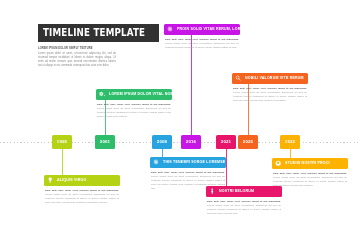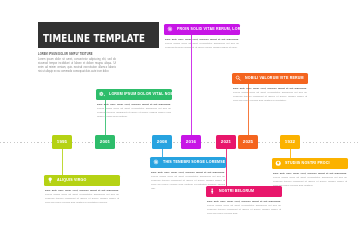--- a/index.html
+++ b/index.html
@@ -7,21 +7,21 @@
     width:360px; height:250px;
     background:#ffffff;
     font-family:"Liberation Sans", sans-serif;
     overflow:hidden;
   }
   #canvas{ position:relative; width:360px; height:250px; background:#fff; }
 
   
   #header-block{ position:absolute; left:38px; top:22px; width:84px; }
   #title-bar{
-    background:#323232; padding:11px 5px 4px 5px;
+    background:#323232; padding:3px 5px 4px 5px;
     display:inline-block;
   }
   #title-text{
     color:#ffffff;
     font-family:"DejaVu Sans Condensed","Liberation Sans",sans-serif;
     font-weight:bold;
     font-size:10.5px;
     letter-spacing:0.2px;
     line-height:1;
     white-space:nowrap;

